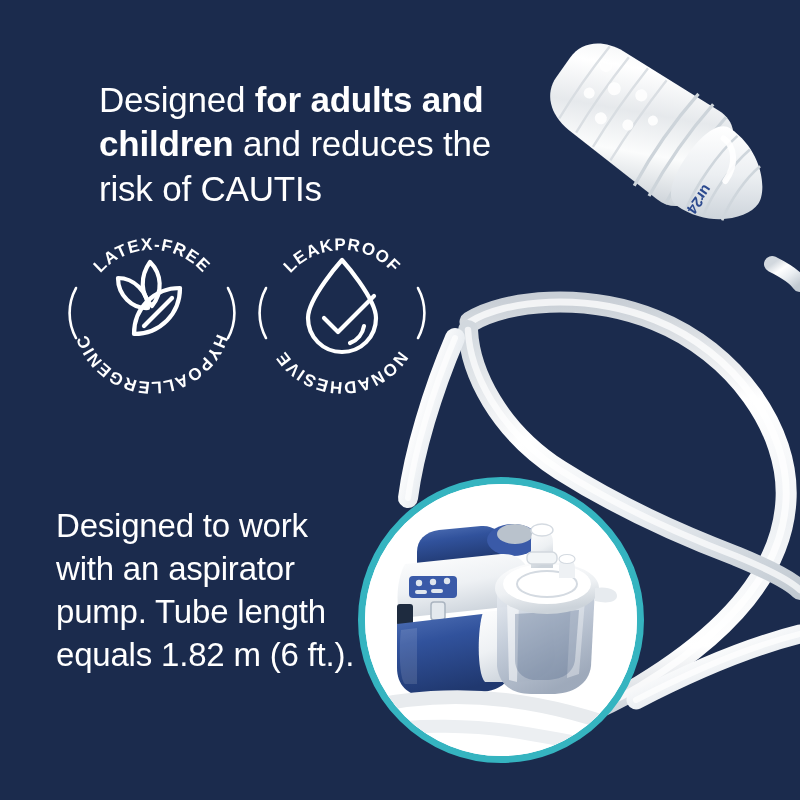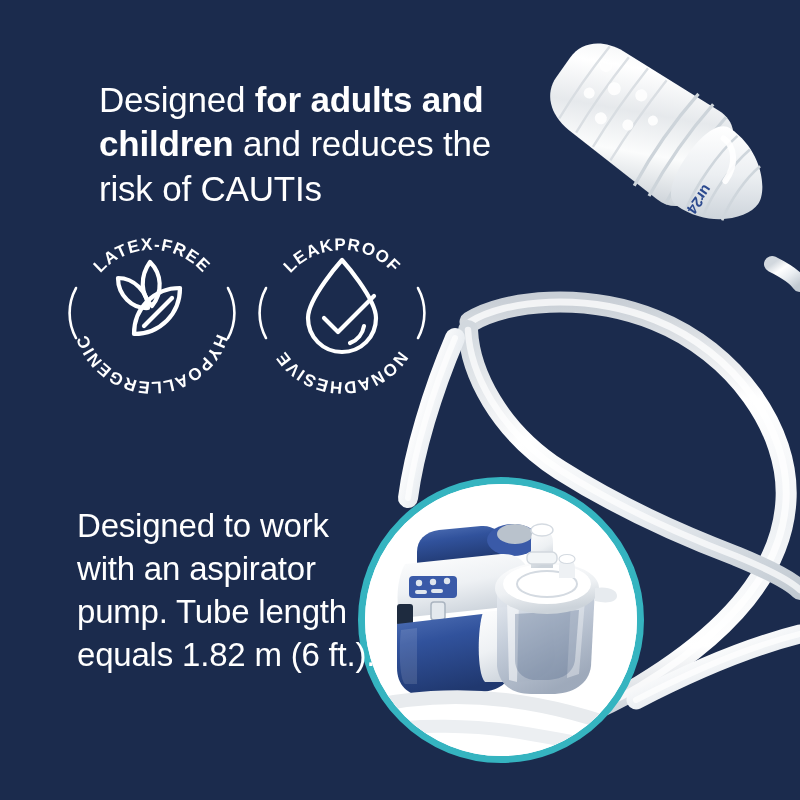--- a/index.html
+++ b/index.html
@@ -28,21 +28,21 @@
     line-height: 1.27;
     font-weight: 300;
     letter-spacing: -0.2px;
     margin-left: 35px;
   }
   #headline b { font-weight: 700; }
 
   
   #lower-copy {
     position: absolute;
-    left: 77px;
+    left: 56px;
     top: 505px;
     width: 300px;
     color: #ffffff;
     font-size: 33px;
     line-height: 1.30;
     font-weight: 300;
     letter-spacing: -0.2px;
   }
 
   

